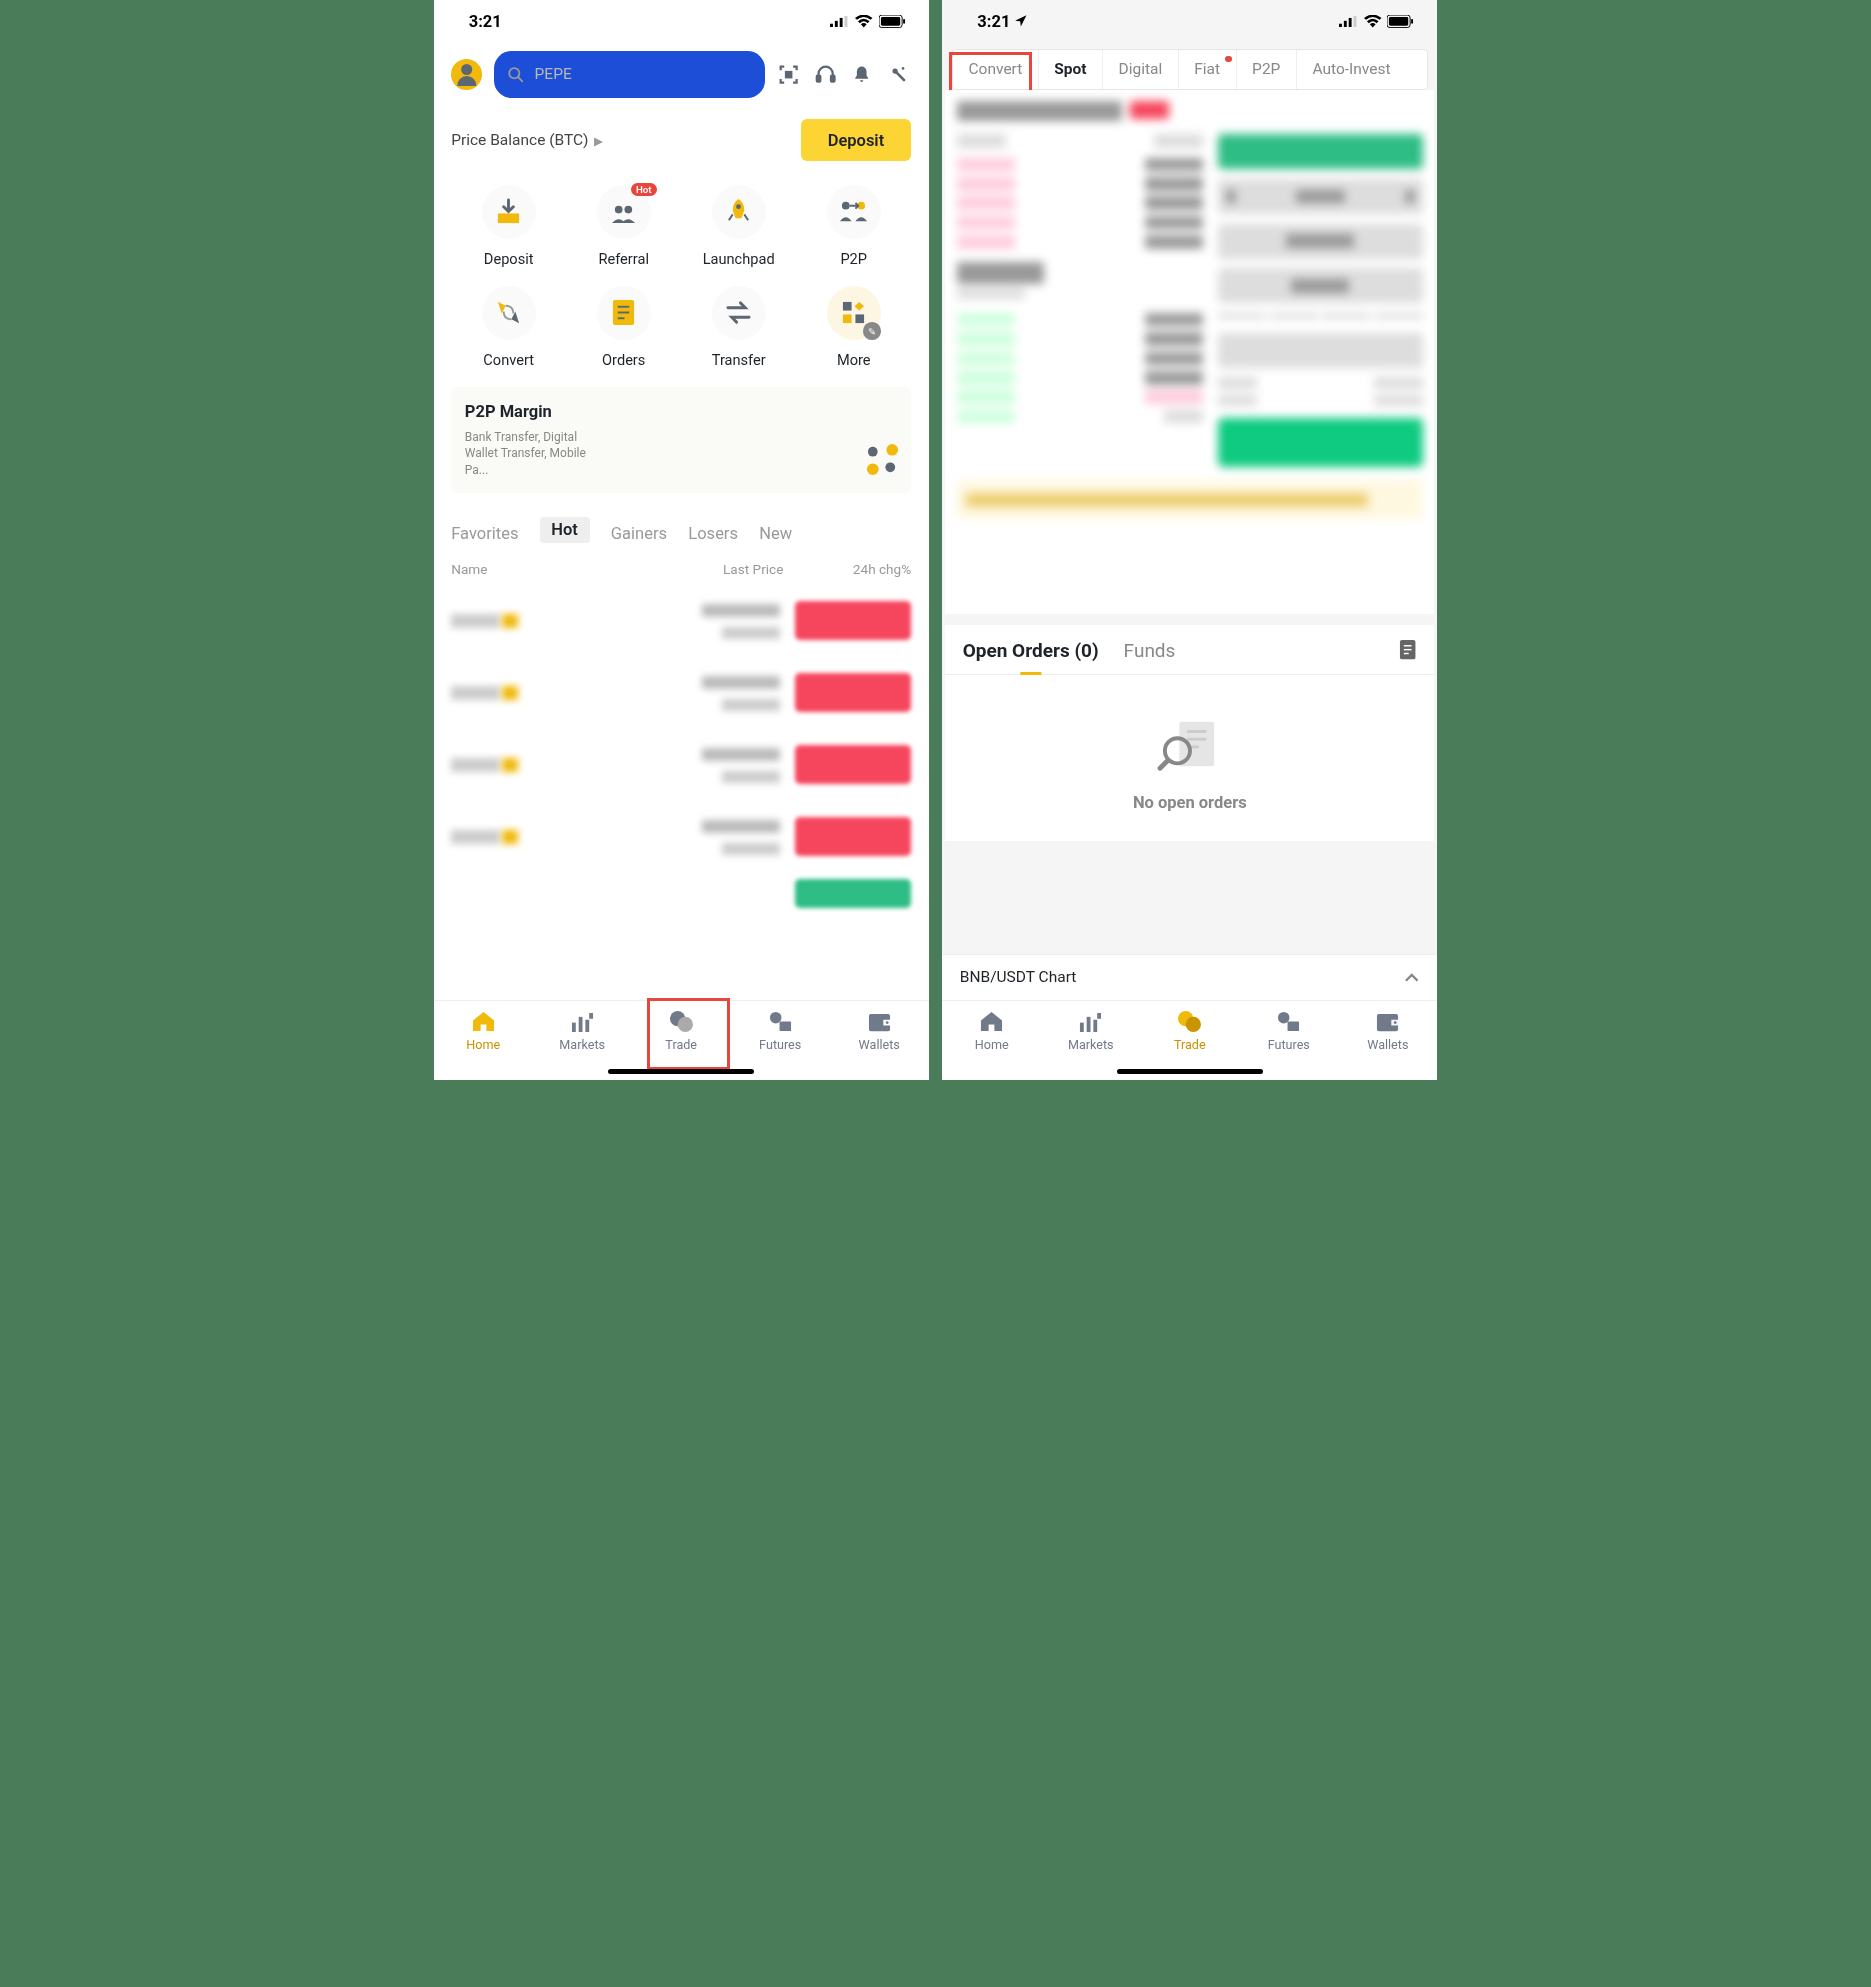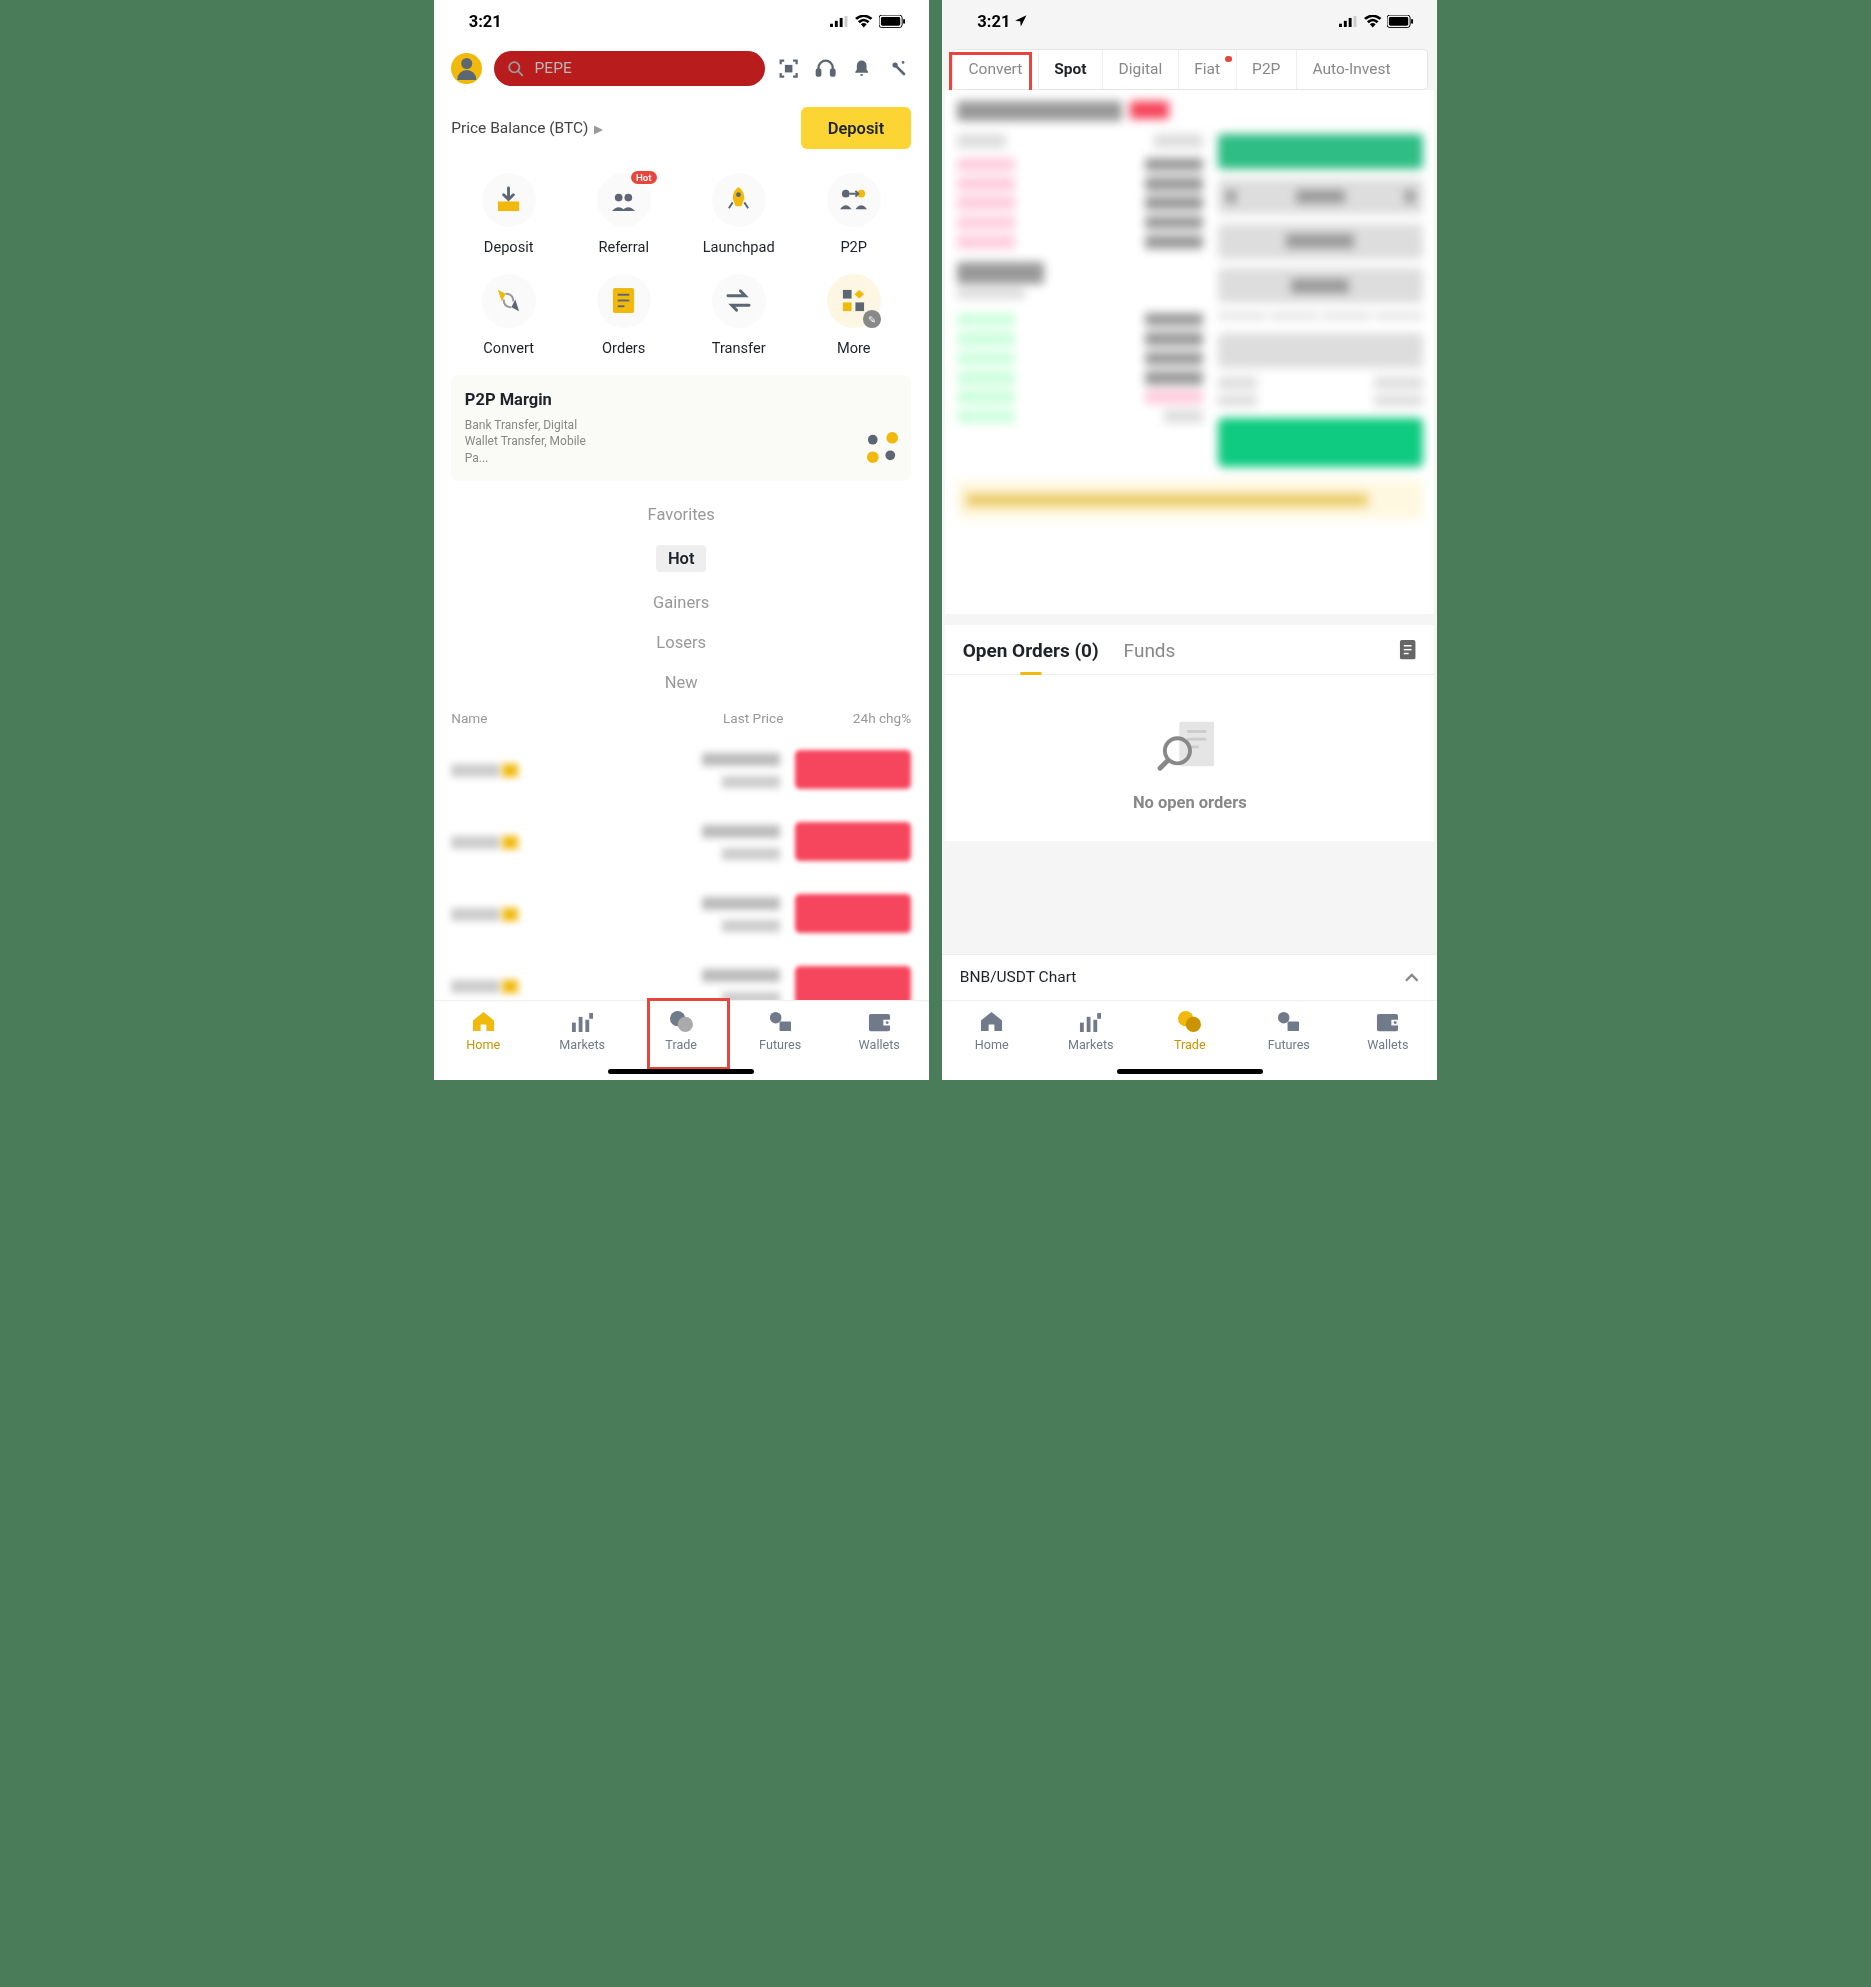--- a/index.html
+++ b/index.html
@@ -12,21 +12,21 @@
 .status-bar { height:43px; display:flex; justify-content:space-between; align-items:center; padding:0 23px 0 35px; font-size:16.5px; font-weight:600; }
 .status-bar .time { font-weight:700; }
 .status-icons { display:flex; gap:5.8px; align-items:center; }
 .status-icons svg { display:block; }
 
 
 .header-left { display:flex; align-items:center; gap:11.6px; padding:7.8px 17.5px; }
 .avatar { width:31px; height:31px; border-radius:50%; background:#f0b90b; position:relative; flex-shrink:0; }
 .avatar::before { content:""; position:absolute; top:4.9px; left:50%; transform:translateX(-50%); width:11.6px; height:11.6px; border-radius:50%; background:#5d6673; }
 .avatar::after { content:""; position:absolute; bottom:3.9px; left:50%; transform:translateX(-50%); width:19.4px; height:9.7px; border-radius:9.7px 9.7px 0 0; background:#5d6673; }
-.search-pill { flex:1; height:35px; background:#b91c1c; border-radius:17.5px; display:flex; align-items:center; padding:0 13.6px; gap:9.7px; color:#b8b8b8; font-size:15.5px; }
+.search-pill { flex:1; height:47px; background:#1d4ed8; border-radius:17.5px; display:flex; align-items:center; padding:0 13.6px; gap:9.7px; color:#b8b8b8; font-size:15.5px; }
 .search-pill svg { flex-shrink:0; }
 .header-icon { width:25px; height:25px; color:#5d6673; display:flex; align-items:center; justify-content:center; flex-shrink:0; }
 
 
 .balance-row { display:flex; justify-content:space-between; align-items:center; padding:13.6px 17.5px 17.5px; }
 .balance-label { font-size:15.5px; color:#444; }
 .balance-label .chev { color:#999; font-size:11.6px; margin-left:5.8px; }
 .deposit-btn { background:#fcd535; color:#1e2329; font-weight:600; font-size:16.5px; padding:11.6px 27px; border-radius:5.8px; border:none; }
 
 
@@ -38,21 +38,21 @@
 .more-edit { position:absolute; bottom:0; right:0; width:17.5px; height:17.5px; border-radius:50%; background:#888; color:#fff; font-size:9.7px; display:flex; align-items:center; justify-content:center; }
 
 
 .promo-row { display:flex; gap:9.7px; padding:0 17.5px 15.5px; }
 .promo-card { flex:1; background:#fafaf7; border-radius:7.8px; padding:15.5px 13.6px; position:relative; min-height:93px; }
 .promo-title { font-weight:700; font-size:16.5px; margin-bottom:7.8px; color:#1e2329; }
 .promo-sub { font-size:12px; color:#888; line-height:1.35; max-width:126px; }
 .promo-icon { position:absolute; right:9.7px; bottom:9.7px; font-size:29px; }
 
 
-.market-tabs { display:flex; gap:21.3px; padding:7.8px 17.5px 13.6px; align-items:center; overflow:hidden;flex-direction:column; }
+.market-tabs { display:flex; gap:21.3px; padding:7.8px 17.5px 13.6px; align-items:flex-end; overflow:hidden; }
 .mtab { font-size:16.5px; color:#999; }
 .mtab.active { background:#eee; color:#1e2329; font-weight:600; padding:3.9px 11.6px; border-radius:3.9px; }
 .market-header { display:flex; padding:3.9px 17.5px 9.7px; font-size:13.6px; color:#999; }
 .mh-name { flex:1.2; }
 .mh-price { flex:1.4; text-align:right; }
 .mh-chg { flex:1; text-align:right; }
 
 .market-rows { padding:0 17.5px; }
 .mrow { display:flex; align-items:center; height:72px; gap:7.8px; }
 .mrow-name { flex:1.2; }

